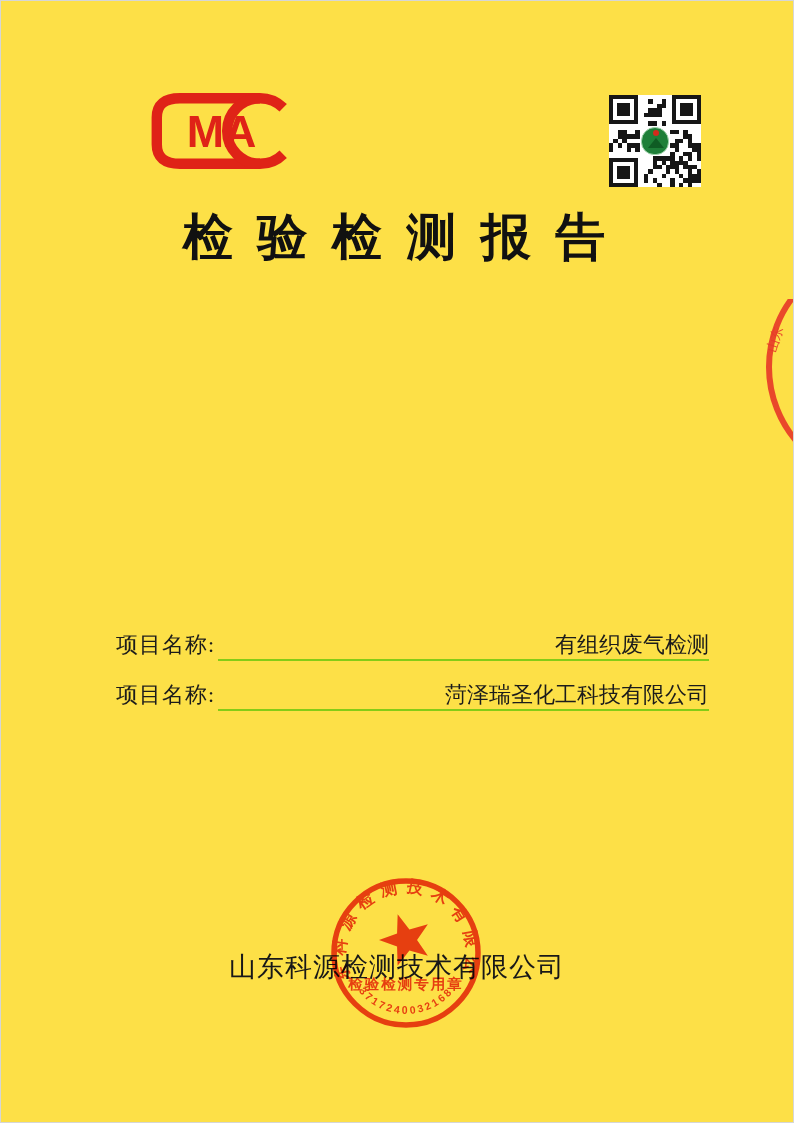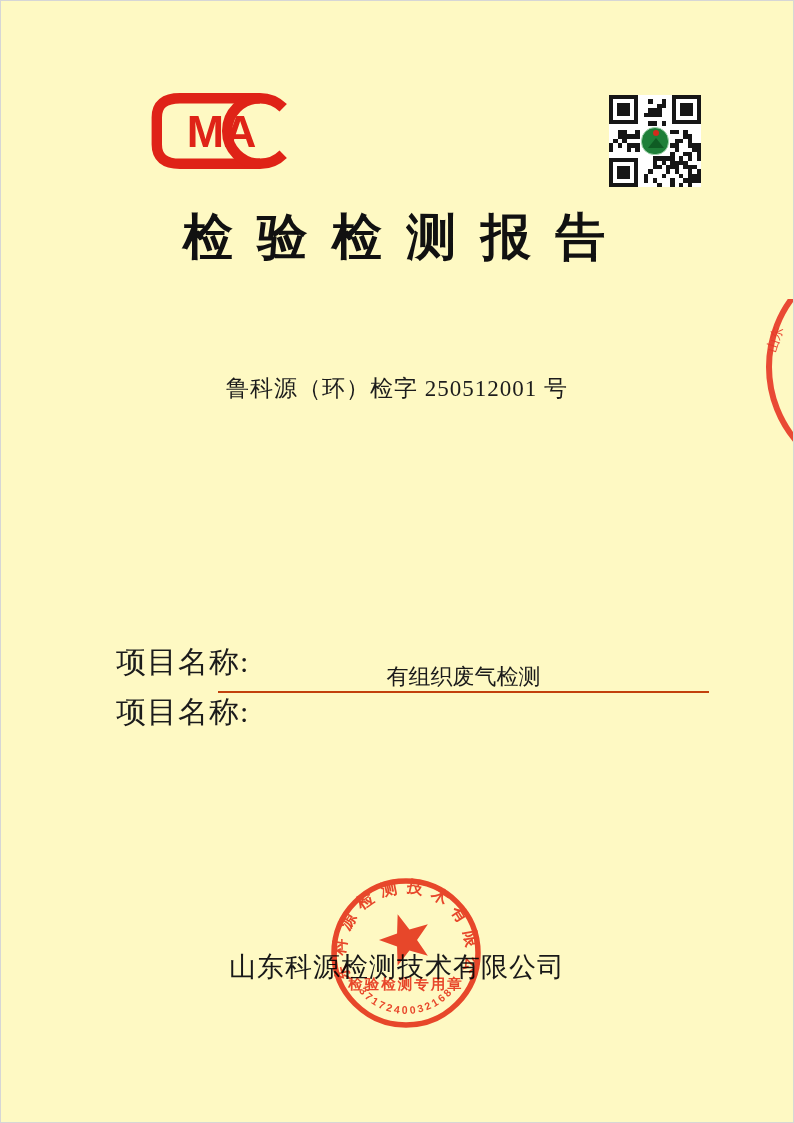--- a/index.html
+++ b/index.html
@@ -4,21 +4,21 @@
 <style>
   * { margin: 0; padding: 0; box-sizing: border-box; }
   html, body { background: #ffffff; }
   body { font-family: "Liberation Serif", "DejaVu Serif", serif; }
 
   .page {
     position: relative;
     width: 794px;
     height: 1123px;
     margin: 0 auto;
-    background: #fef9c3;
+    background: #fde047;
     border: 1px solid #d6d6d6;
     overflow: hidden;
   }
 
   
   .cma-block { position: absolute; left: 146px; top: 90px; width: 160px; }
   .cma-logo-svg { display: block; width: 154px; height: 80px; }
   .cma-number {
     margin-top: 1px;
     width: 168px;
@@ -85,28 +85,28 @@
     font-size: 23px; color: #1c1c1c;
     letter-spacing: 1px;
   }
 
   
   .side-stamp { position: absolute; right: 0; top: 298px; width: 40px; height: 145px; }
 
   
   .field-row { position: absolute; left: 0; width: 100%; height: 34px; }
   .field-label {
-    position: absolute; left: 115px; top: 12px;
-    font-size: 30px; color: #1b1b1b; letter-spacing: 1px;
+    position: absolute; left: 115px; top: 0;
+    font-size: 22px; color: #1b1b1b; letter-spacing: 1px;
   }
   .field-value {
     position: absolute; left: 217px; top: 0; width: 491px; height: 31px;
-    border-bottom: 2px solid #c2410c;
-    text-align: center;
-    font-size: 22px; color: #1b1b1b; margin-top: 32px;
+    border-bottom: 2px solid #84cc16;
+    text-align: right;
+    font-size: 22px; color: #1b1b1b;
   }
   .row-1 { top: 629px; }
   .row-2 { top: 679px; }
   .row-3 { top: 729px; }
   .row-4 { top: 779px; }
 
   
   .company-name {
     position: absolute; left: 0; top: 948px; width: 100%;
     text-align: center;
@@ -576,33 +576,33 @@
         <div style="background: transparent;"></div>
       </div>
     <div class="qr-finder tl"></div>
     <div class="qr-finder tr"></div>
     <div class="qr-finder bl"></div>
     <div class="qr-emblem"></div>
   </div>
 
   <div class="title">检 验 检 测 报 告</div>
 
-  <div class="report-no">鲁科源（环）检字 250512001 号</div>
 
   <svg class="side-stamp" viewBox="0 0 40 145">
     <circle cx="130" cy="68" r="114" fill="none" stroke="#e73b28" stroke-width="6" opacity="0.92"></circle>
     <text x="22" y="54" font-size="13" fill="#e73b28" opacity="0.9" transform="rotate(-72 22 54)" font-family="Liberation Serif, serif">山东</text>
   </svg>
 
   <div class="field-row row-1">
     <span class="field-label">项目名称:</span>
     <span class="field-value">有组织废气检测</span>
   </div>
   <div class="field-row row-2">
     <span class="field-label">项目名称:</span>
+    <span class="field-value">菏泽瑞圣化工科技有限公司</span>
   </div>
 
   <div class="company-name">山东科源检测技术有限公司</div>
 
   <svg class="stamp-svg" viewBox="-80 -80 160 160">
     <defs>
       <path id="topArc" d="M -57,22 A 61,61 0 1 1 57,22"></path>
       <path id="botArc" d="M -46,40 A 61,61 0 0 0 46,40"></path>
     </defs>
     <g opacity="0.93">

